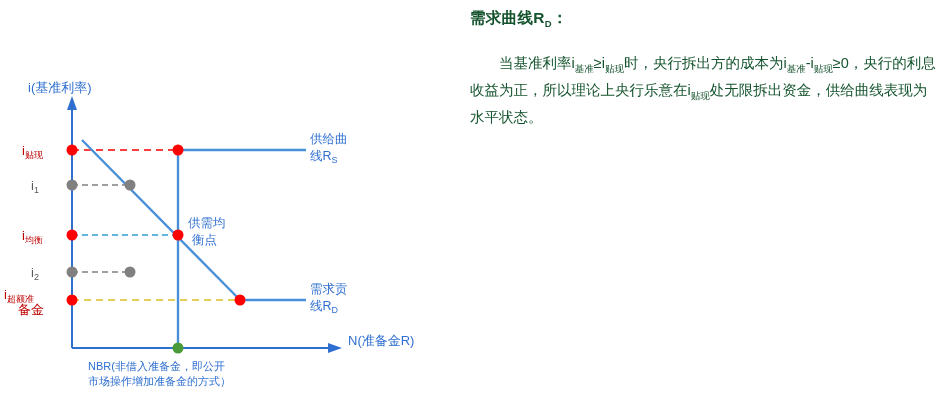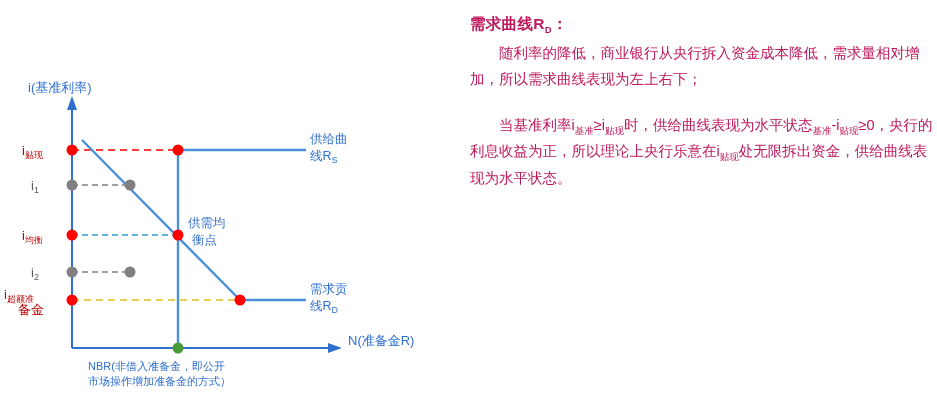--- a/index.html
+++ b/index.html
@@ -14,22 +14,22 @@
 
   .axis-label{fill:#2f6fd0;font-size:13px;font-family:"Liberation Sans",sans-serif;}
   .tick-label{fill:#c00000;font-size:13px;font-family:"Liberation Sans",sans-serif;}
   .tick-label-gray{fill:#595959;font-size:13px;font-family:"Liberation Sans",sans-serif;}
   .sub{font-size:9px;}
   .blue-note{fill:#2f6fd0;font-size:12.5px;font-family:"Liberation Sans",sans-serif;}
   .note-small{fill:#2f6fd0;font-size:11px;font-family:"Liberation Sans",sans-serif;}
 
   
   #text-col{
-    position:absolute;left:470px;top:10px;width:467px;height:300px;
-    font-size:14.5px;color:#be185d;line-height:1.78;
+    position:absolute;left:470px;top:4px;width:467px;height:300px;
+    font-size:14.5px;color:#14532d;line-height:1.78;
   }
   #text-col h3{
     margin:0 0 2px 0;font-size:15.5px;font-weight:bold;letter-spacing:.3px;
   }
   .para{margin:0 0 0 0;text-indent:2em;}
   .blk{margin-bottom:4px;}
   .gap{height:16px;}
   sub{font-size:9.5px;}
 </style>
 </head>
@@ -96,21 +96,20 @@
 
     <text x="88" y="370" class="note-small">NBR(非借入准备金，即公开</text>
     <text x="88" y="385" class="note-small">市场操作增加准备金的方式）</text>
   </svg>
 </div>
 
 <div id="text-col">
 
   <h3><span>需求曲线R</span><sub>D</sub><span>：</span></h3>
 
-  <p class="para blk">随利率的降低，商业银行从央行拆入资金成本降低，需求量相对增加，所以需求曲线表现为左上右下；</p>
 
 
   <div class="gap"></div>
 
 
 
-  <p class="para"><span>当基准利率i</span><sub>基准</sub><span>≥i</span><sub>贴现</sub><span>时，供给曲线表现为水平状态</span><sub>基准</sub><span>-i</span><sub>贴现</sub><span>≥0，央行的利息收益为正，所以理论上央行乐意在i</span><sub>贴现</sub><span>处无限拆出资金，供给曲线表现为水平状态。</span></p>
+  <p class="para"><span>当基准利率i</span><sub>基准</sub><span>≥i</span><sub>贴现</sub><span>时，央行拆出方的成本为i</span><sub>基准</sub><span>-i</span><sub>贴现</sub><span>≥0，央行的利息收益为正，所以理论上央行乐意在i</span><sub>贴现</sub><span>处无限拆出资金，供给曲线表现为水平状态。</span></p>
 </div>
 
 </body></html>

